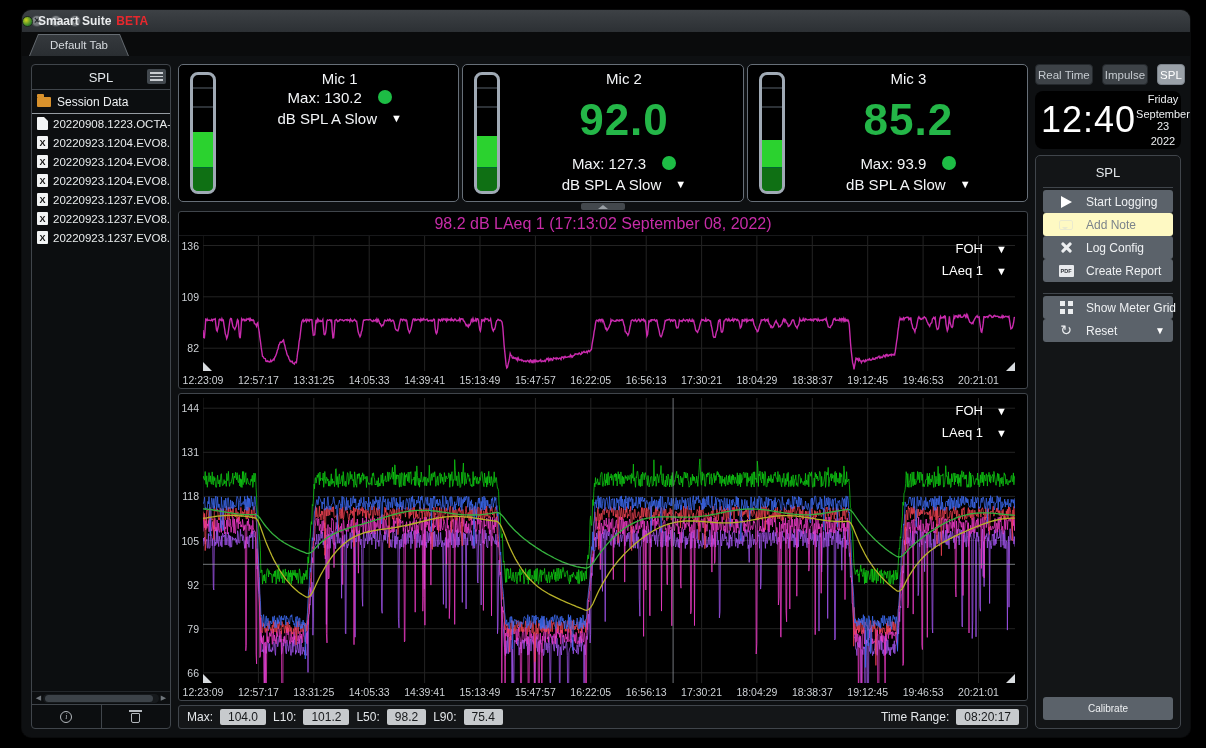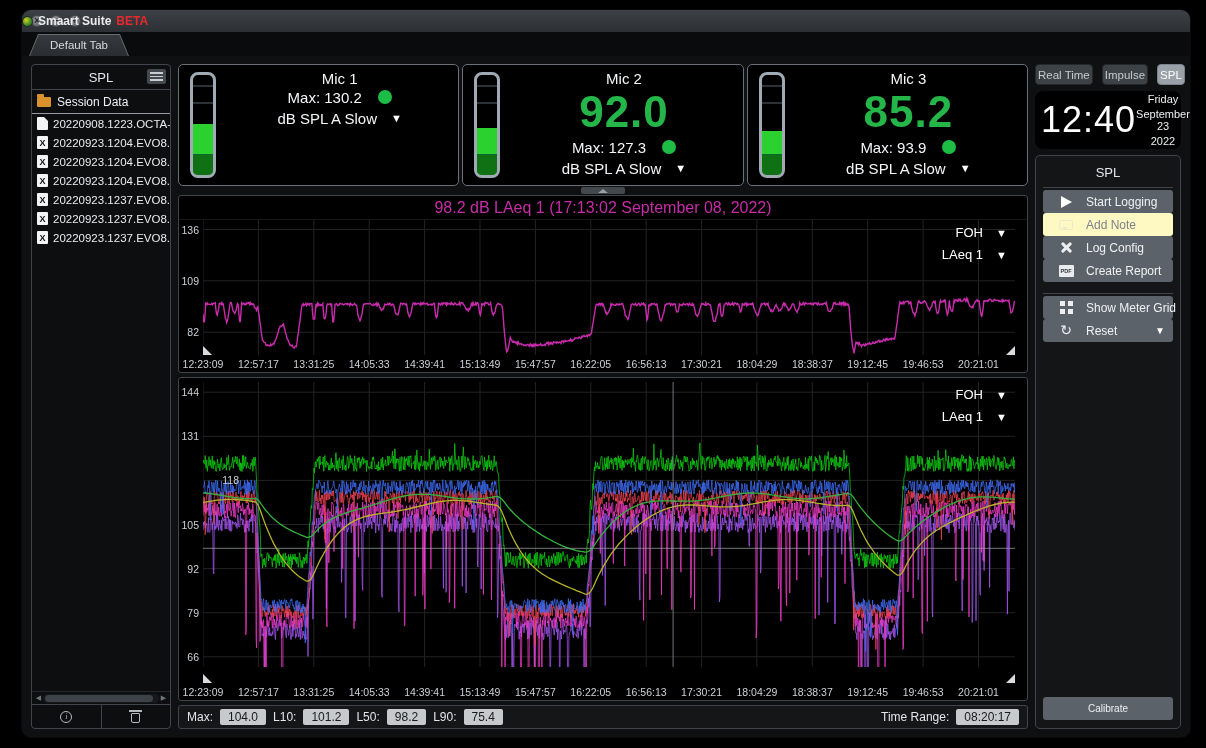--- a/index.html
+++ b/index.html
@@ -47,21 +47,21 @@
   .sb-track{flex:1;height:9px;border-radius:5px;background:#16191c;position:relative;}
   .sb-thumb{position:absolute;left:2px;right:6px;top:1px;bottom:1px;border-radius:5px;background:#3c4248;}
   .sb-footer{height:24px;border-top:1px solid #40454b;display:flex;}
   .sb-foot-btn{flex:1;display:flex;align-items:center;justify-content:center;}
   .sb-foot-btn + .sb-foot-btn{border-left:1px solid #40454b;}
   .info-ic{width:12px;height:12px;border-radius:50%;border:1px solid #b3b8bd;color:#b3b8bd;font-size:8px;line-height:10px;text-align:center;font-style:italic;font-family:"Liberation Serif",serif;}
   .trash-ic{width:9px;height:10px;border:1px solid #b3b8bd;border-radius:1px 1px 2px 2px;position:relative;margin-top:3px;}
   .trash-ic:before{content:"";position:absolute;top:-4px;left:-3px;width:13px;height:2px;background:#b3b8bd;}
   
   .center{flex:1;display:flex;flex-direction:column;min-width:0;}
-  .meter-row{height:122px;display:flex;gap:3px;}
+  .meter-row{height:138px;display:flex;gap:3px;}
   .mic-panel{flex:1;background:#000;border:1px solid #676f78;border-radius:5px;position:relative;padding:5px 8px 6px 50px;
     display:flex;flex-direction:column;}
   .vmeter{position:absolute;left:11px;top:7px;bottom:7px;width:26px;border:3px solid #a0aab5;border-radius:8px;background:#000;overflow:hidden;}
   .vm-seg{position:absolute;left:0;right:0;height:2px;background:#2c3136;}
   .vm-fill{position:absolute;left:0;right:0;bottom:0;background:#2bd22f;}
   .vm-dark{position:absolute;left:0;right:0;bottom:0;height:21%;background:#0f7014;border-top:1px solid #063;}
   .mic-title{text-align:center;color:#f3f5f7;font-size:15px;}
   .mic-value{text-align:center;color:#24b648;font-size:44px;font-weight:600;letter-spacing:1px;flex:1;display:flex;align-items:center;justify-content:center;}
   .mic-max{display:flex;align-items:center;justify-content:center;gap:16px;color:#f3f5f7;font-size:15px;height:20px;}
   .green-dot{width:14px;height:14px;border-radius:50%;background:#1dbd45;}
@@ -392,21 +392,21 @@
               <span style="left: 54.576%;">16:56:13</span>
               <span style="left: 61.398%;">17:30:21</span>
               <span style="left: 68.22%;">18:04:29</span>
               <span style="left: 75.042%;">18:38:37</span>
               <span style="left: 81.864%;">19:12:45</span>
               <span style="left: 88.686%;">19:46:53</span>
               <span style="left: 95.508%;">20:21:01</span>
             </div>
         <div class="ylab" style="top: 4.17857px;">144</div>
             <div class="ylab" style="top: 48.2857px;">131</div>
-            <div class="ylab" style="top: 92.3929px; margin-left: 40px;">118</div>
+            <div class="ylab" style="top: 92.3929px;">118</div>
             <div class="ylab" style="top: 136.5px;">105</div>
             <div class="ylab" style="top: 180.607px;">92</div>
             <div class="ylab" style="top: 224.714px;">79</div>
             <div class="ylab" style="top: 268.821px;">66</div>
           </div>
       </div>
 
       <div class="stats">
         <span id="stats-items" style="display:flex;align-items:center;gap:7px;">
             <label>Max:</label>

